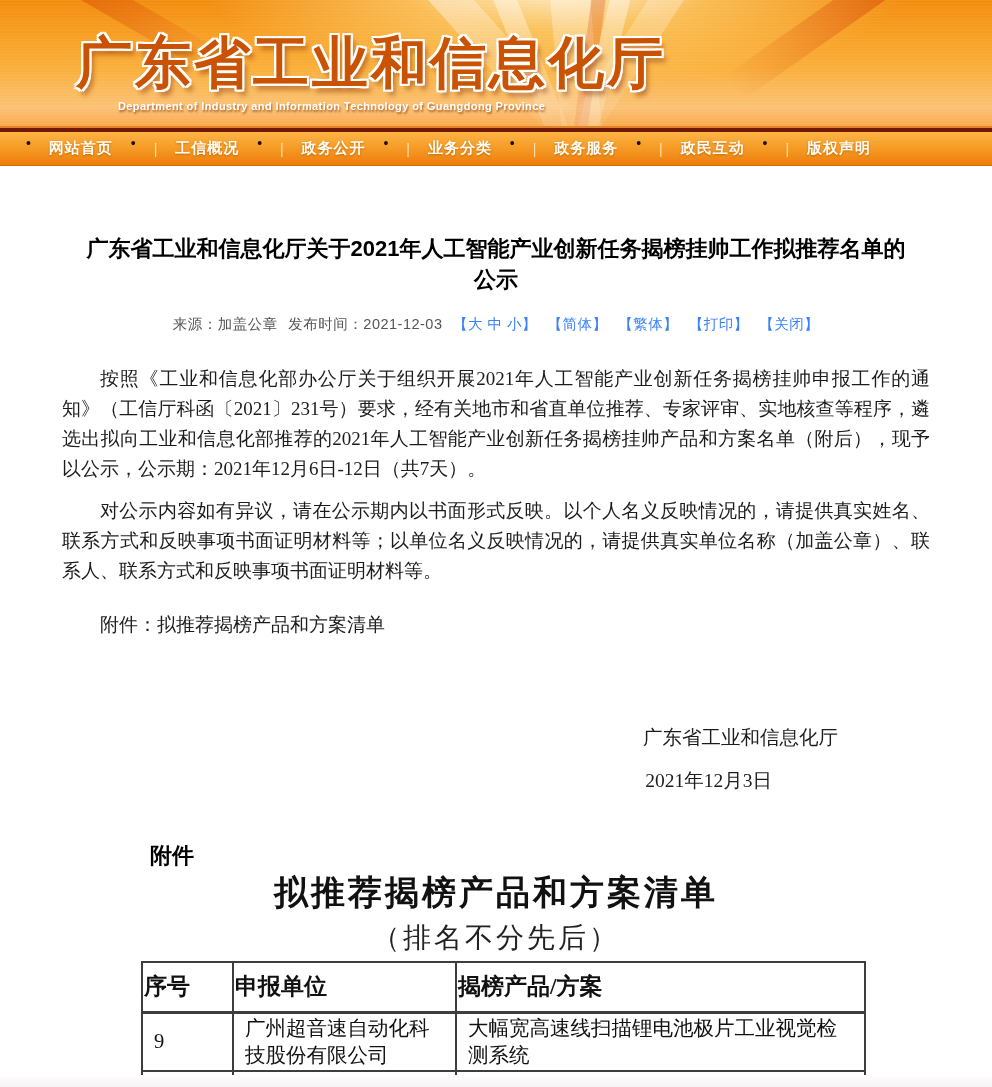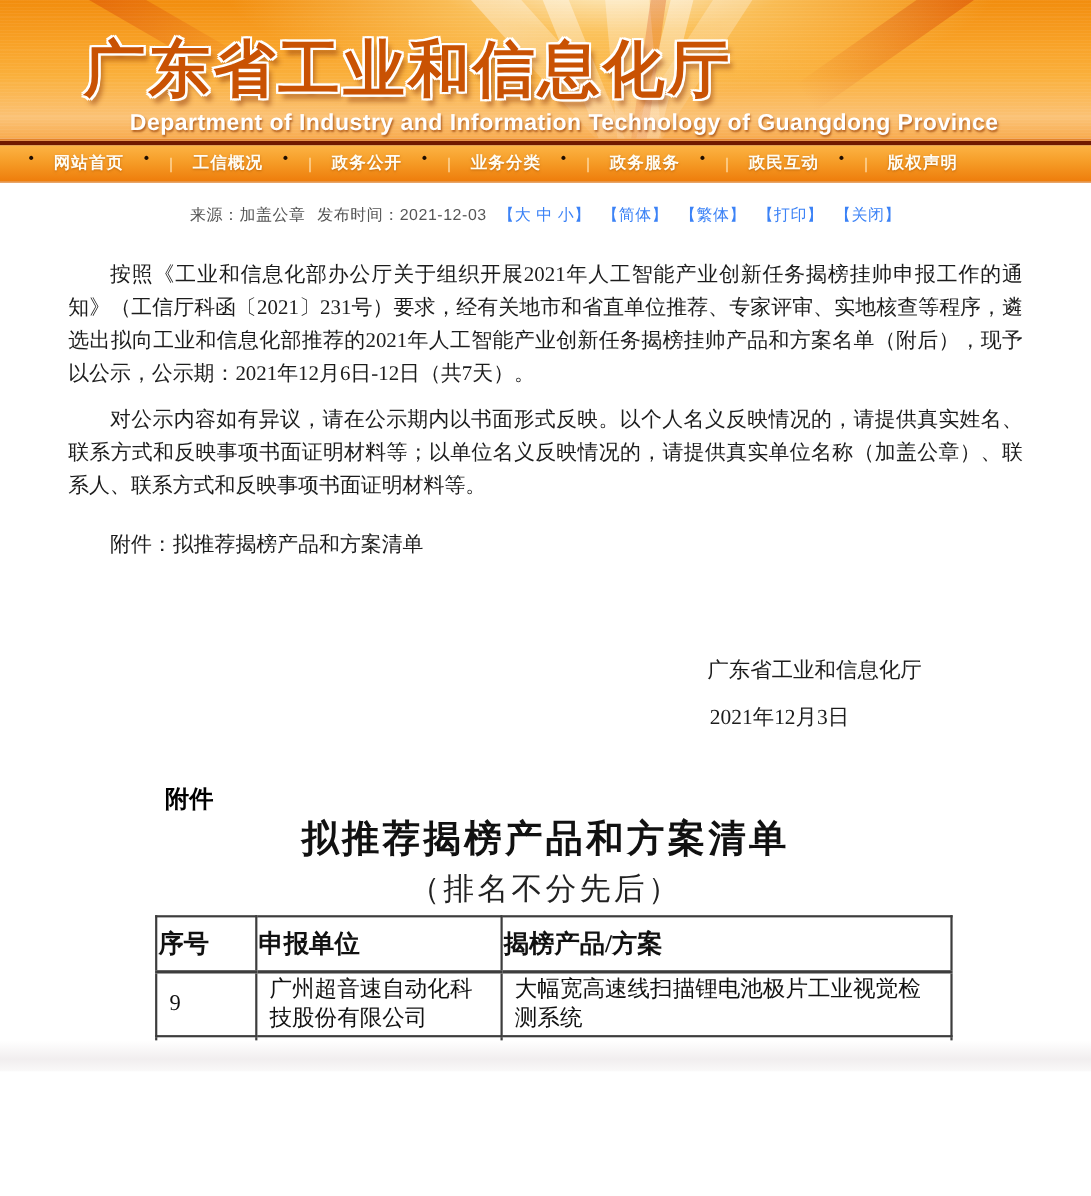--- a/index.html
+++ b/index.html
@@ -43,21 +43,21 @@
     position: absolute; left: 76px; top: 26px;
     font-size: 56px; font-weight: bold; letter-spacing: 3px;
     color: #c95203; white-space: nowrap;
     text-shadow:
       -2px -2px 0 #fff, 2px -2px 0 #fff, -2px 2px 0 #fff, 2px 2px 0 #fff,
       0 -2px 0 #fff, 0 2px 0 #fff, -2px 0 0 #fff, 2px 0 0 #fff,
       4px 6px 5px rgba(125,35,0,0.45);
   }
   .banner-subtitle {
     position: absolute; left: 118px; top: 100px;
-    font-size: 21px; font-weight: bold; letter-spacing: .4px;
+    font-size: 11px; font-weight: bold; letter-spacing: .4px;
     color: #ffffff; white-space: nowrap;
     text-shadow: 1px 2px 2px rgba(145,55,0,0.7);
   }
 
   
   .nav {
     width: 992px; height: 38px;
     border-top: 4px solid #701a00;
     background: linear-gradient(180deg, #fcb445 0%, #f69d28 45%, #ee7d0b 100%);
     border-bottom: 1px solid #d96a05;
@@ -168,20 +168,21 @@
     <span class="nav-dot">•</span>
     <span class="nav-sep">|</span>
     <span class="nav-item">政民互动</span>
     <span class="nav-dot">•</span>
     <span class="nav-sep">|</span>
     <span class="nav-item">版权声明</span>
   </div>
 </div>
 
 <div class="notice">
+  <div class="notice-title">广东省工业和信息化厅关于2021年人工智能产业创新任务揭榜挂帅工作拟推荐名单的公示</div>
 
   <div class="meta">
     <span>来源：加盖公章</span>
     <span>发布时间：2021-12-03</span>
     <span class="ctrl">【大 中 小】</span>
     <span class="ctrl">【简体】</span>
     <span class="ctrl">【繁体】</span>
     <span class="ctrl">【打印】</span>
     <span class="ctrl">【关闭】</span>
   </div>

